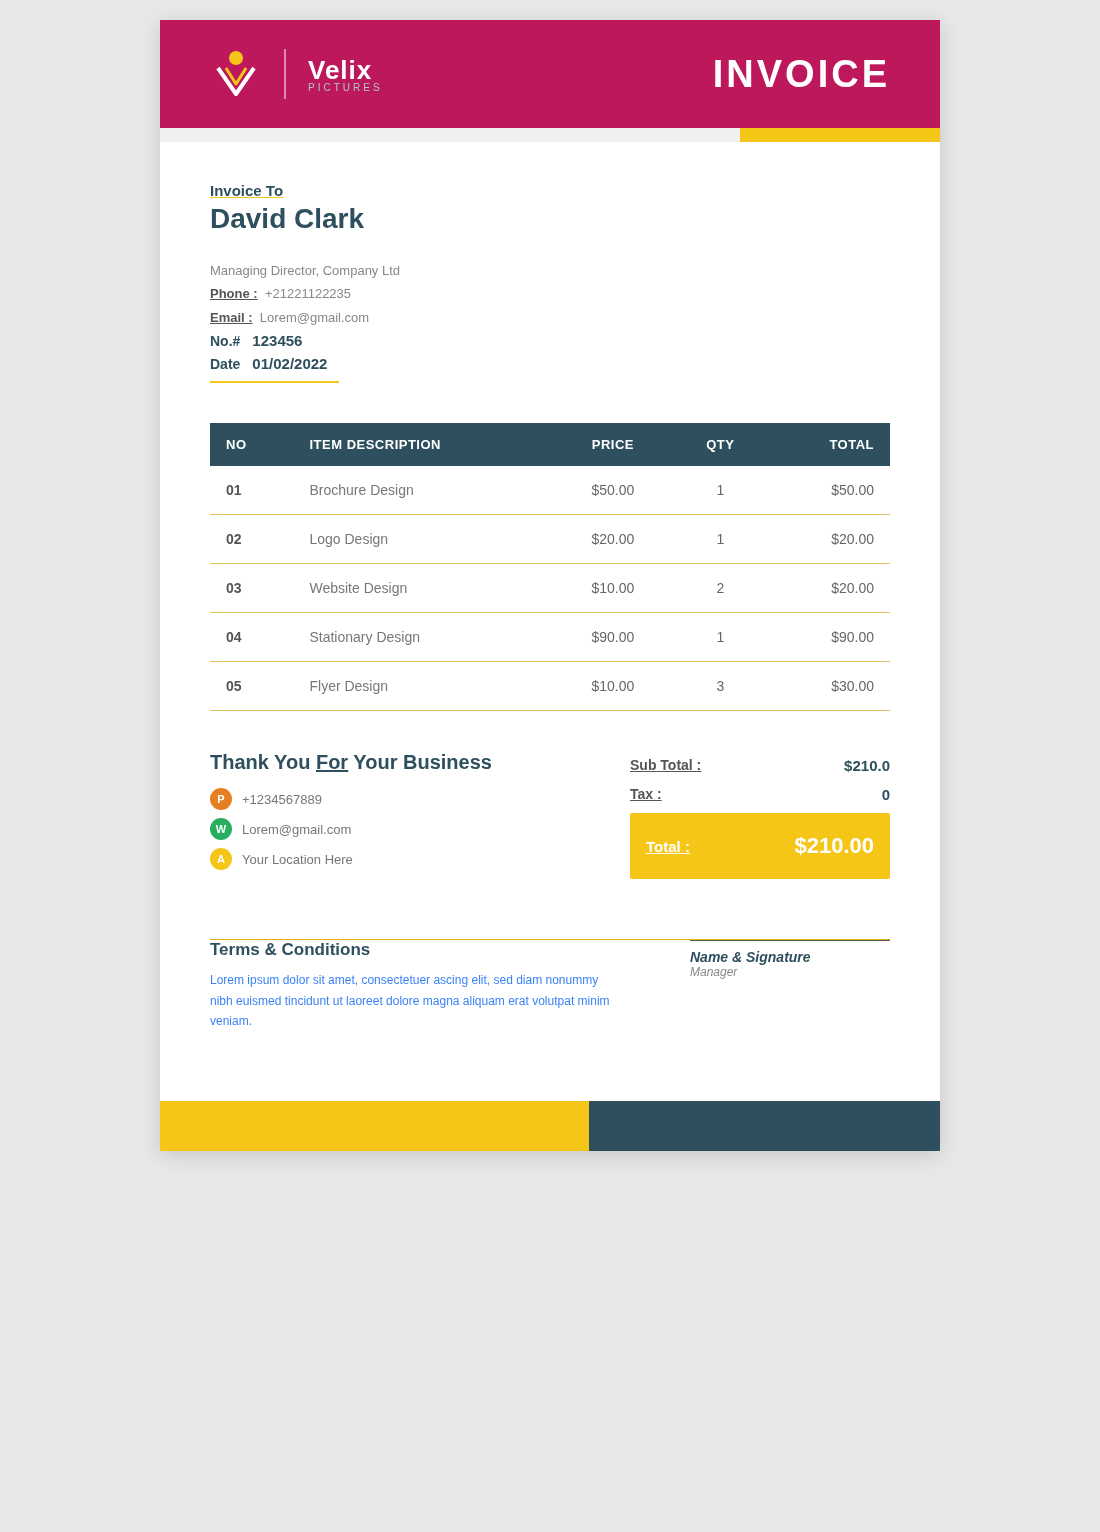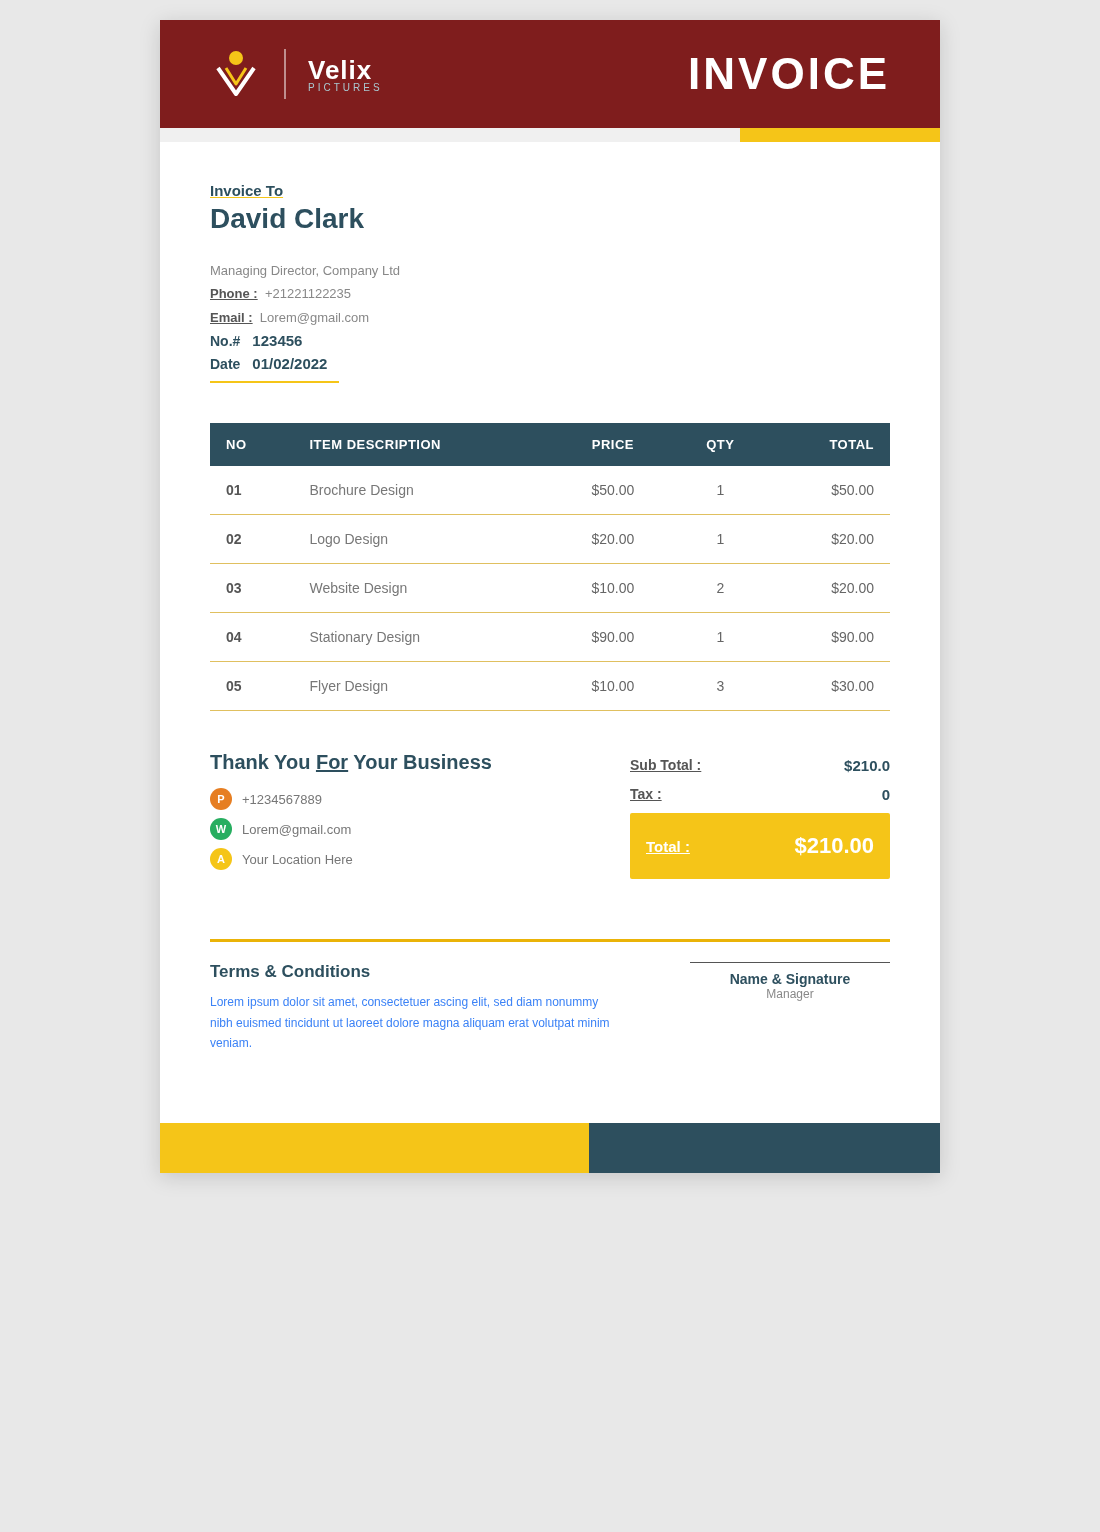--- a/index.html
+++ b/index.html
@@ -14,21 +14,21 @@
     }
     .invoice-wrapper {
       width: 780px;
       background: #fff;
       box-shadow: 0 4px 20px rgba(0,0,0,0.15);
       position: relative;
     }
 
     
     .header {
-      background: #7f1d1d;
+      background: #be185d;
       display: flex;
       align-items: center;
       justify-content: space-between;
       padding: 28px 50px;
       position: relative;
     }
     .logo-area {
       display: flex;
       align-items: center;
       gap: 14px;
@@ -52,21 +52,21 @@
     }
     .logo-sub {
       color: #aac8d0;
       font-size: 10px;
       letter-spacing: 3px;
       display: block;
       margin-top: -4px;
     }
     .invoice-title {
       color: #fff;
-      font-size: 44px;
+      font-size: 38px;
       font-weight: 900;
       letter-spacing: 3px;
     }
 
     
     .accent-bar {
       height: 14px;
       background: #f0f0f0;
       position: relative;
     }
@@ -260,41 +260,40 @@
       font-size: 22px;
       font-weight: 900;
       color: #fff;
     }
 
     
     .terms-section {
       display: flex;
       justify-content: space-between;
       align-items: flex-start;
-      padding-top: 20px;
-      border-top: 3px solid #eab308;
+      border-top: 1px solid #eab308;
     }
     .terms-left {
       flex: 1;
       max-width: 400px;
     }
     .terms-title {
       font-size: 17px;
       font-weight: 900;
       color: #2d4f5e;
       margin-bottom: 10px;
     }
     .terms-text {
       font-size: 12px;
       color: #3b82f6;
       line-height: 1.7;
     }
     .signature-area {
-      text-align: center;
       width: 200px;
+      font-style: italic;
     }
     .sig-line {
       border-top: 1.5px solid #555;
       margin-bottom: 8px;
     }
     .sig-name {
       font-size: 14px;
       font-weight: 700;
       color: #2d4f5e;
     }

